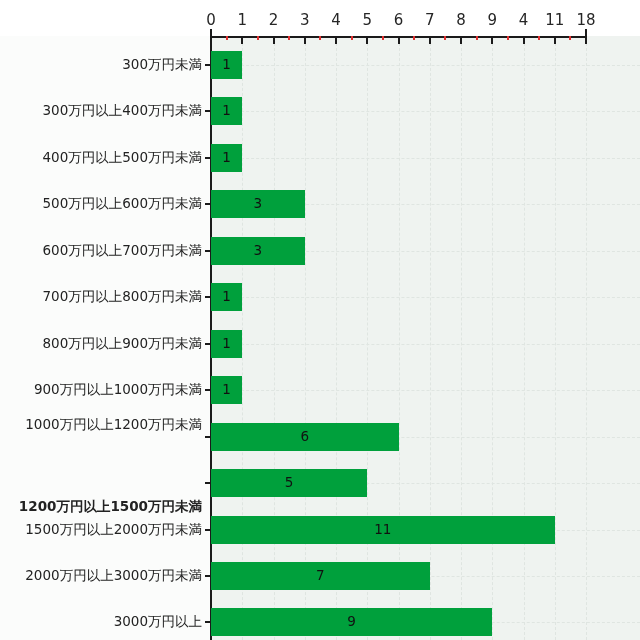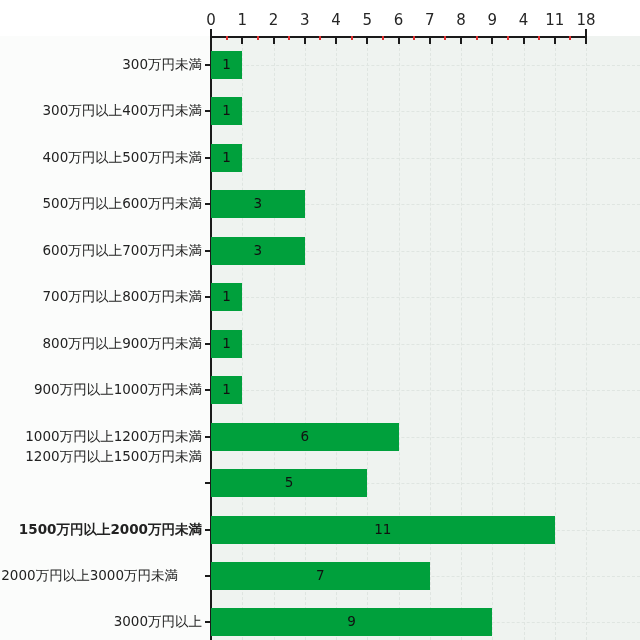--- a/index.html
+++ b/index.html
@@ -273,42 +273,42 @@
       </div>
       <div class="row" style="top: 0px;">
         <div class="gridline-h" style="top: 390.15px;"></div>
         <div class="cat-label" style="right: 438px; top: 383.15px;">900万円以上1000万円未満</div>
         <div class="cat-tick" style="top: 389.15px;"></div>
         <div class="bar" style="top: 376.15px; width: 31.25px; background: rgb(0, 160, 60);"></div>
         <div class="bar-value" style="left: 226.625px; top: 390.15px;">1</div>
       </div>
       <div class="row" style="top: 0px;">
         <div class="gridline-h" style="top: 436.6px;"></div>
-        <div class="cat-label" style="right: 438px; top: 430px;">1000万円以上1200万円未満</div>
+        <div class="cat-label" style="right: 438px; top: 418px;">1000万円以上1200万円未満</div>
         <div class="cat-tick" style="top: 435.6px;"></div>
         <div class="bar" style="top: 422.6px; width: 187.5px; background: rgb(0, 160, 60);"></div>
         <div class="bar-value" style="left: 304.75px; top: 436.6px;">6</div>
       </div>
       <div class="row" style="top: 0px;">
         <div class="gridline-h" style="top: 483.05px;"></div>
-        <div class="cat-label" style="right: 438px; top: 450px;">1200万円以上1500万円未満</div>
+        <div class="cat-label" style="right: 438px; top: 500px; font-weight: bold;">1200万円以上1500万円未満</div>
         <div class="cat-tick" style="top: 482.05px;"></div>
         <div class="bar" style="top: 469.05px; width: 156.25px; background: rgb(0, 160, 60);"></div>
         <div class="bar-value" style="left: 289.125px; top: 483.05px;">5</div>
       </div>
       <div class="row" style="top: 0px;">
         <div class="gridline-h" style="top: 529.5px;"></div>
-        <div class="cat-label" style="right: 438px; top: 522.5px; font-weight: bold;">1500万円以上2000万円未満</div>
+        <div class="cat-label" style="right: 438px; top: 522.5px;">1500万円以上2000万円未満</div>
         <div class="cat-tick" style="top: 528.5px;"></div>
         <div class="bar" style="top: 515.5px; width: 343.75px; background: rgb(0, 160, 60);"></div>
         <div class="bar-value" style="left: 382.875px; top: 529.5px;">11</div>
       </div>
       <div class="row" style="top: 0px;">
         <div class="gridline-h" style="top: 575.95px;"></div>
-        <div class="cat-label" style="right: 462px; top: 568.95px;">2000万円以上3000万円未満</div>
+        <div class="cat-label" style="right: 438px; top: 568.95px;">2000万円以上3000万円未満</div>
         <div class="cat-tick" style="top: 574.95px;"></div>
         <div class="bar" style="top: 561.95px; width: 218.75px; background: rgb(0, 160, 60);"></div>
         <div class="bar-value" style="left: 320.375px; top: 575.95px;">7</div>
       </div>
       <div class="row" style="top: 0px;">
         <div class="gridline-h" style="top: 622.4px;"></div>
         <div class="cat-label" style="right: 438px; top: 615.4px;">3000万円以上</div>
         <div class="cat-tick" style="top: 621.4px;"></div>
         <div class="bar" style="top: 608.4px; width: 281.25px; background: rgb(0, 160, 60);"></div>
         <div class="bar-value" style="left: 351.625px; top: 622.4px;">9</div>

